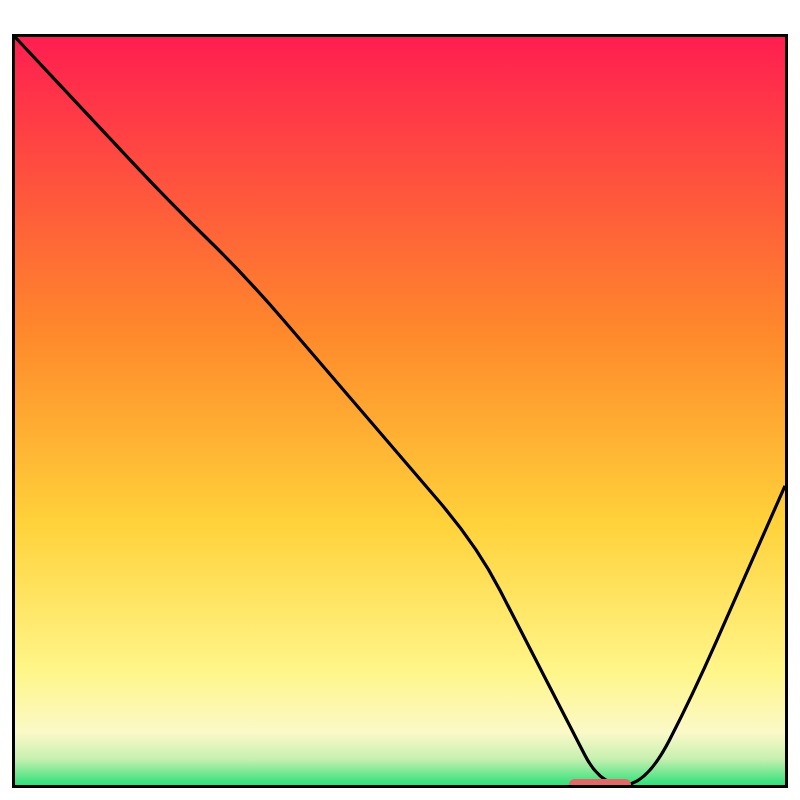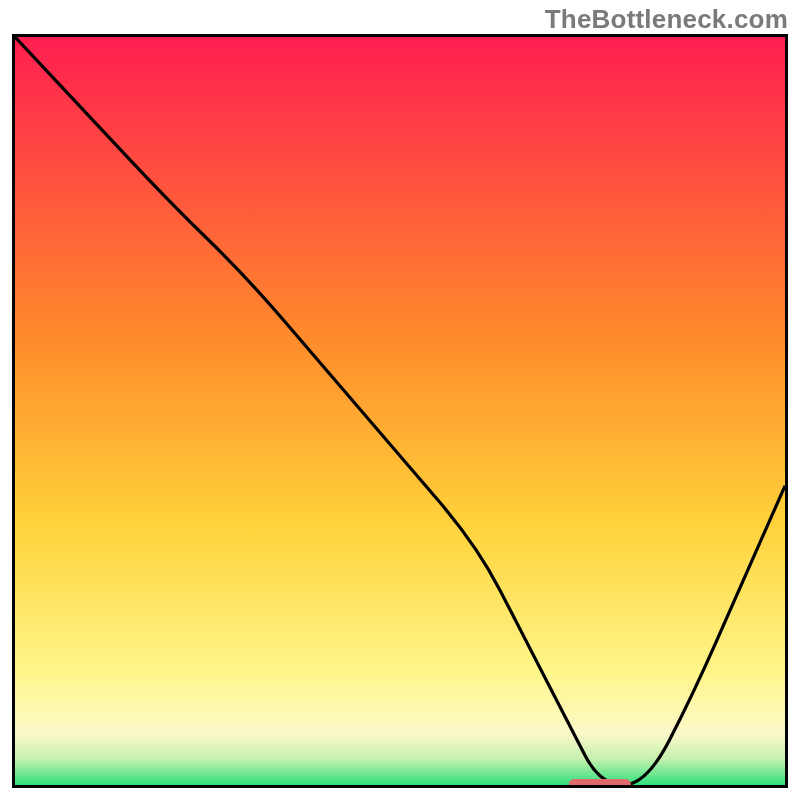--- a/index.html
+++ b/index.html
@@ -51,21 +51,20 @@
   .cap {
     position: absolute;
     height: 11px;
     border-radius: 6px;
   }
 </style>
 </head>
 <body>
 <div class="stage">
 
-  <div class="watermark">TheBottleneck.com</div>
 
   <div class="chart-box">
 
     <svg class="bg" viewBox="0 0 770 748" preserveAspectRatio="none">
       <defs>
         <linearGradient id="heat" x1="0" y1="0" x2="0" y2="1">
             <stop offset="0.0%" stop-color="#ff1e50"></stop>
             <stop offset="40.0%" stop-color="#ff8a2b"></stop>
             <stop offset="65.0%" stop-color="#ffd23a"></stop>
             <stop offset="85.0%" stop-color="#fff68a"></stop>

